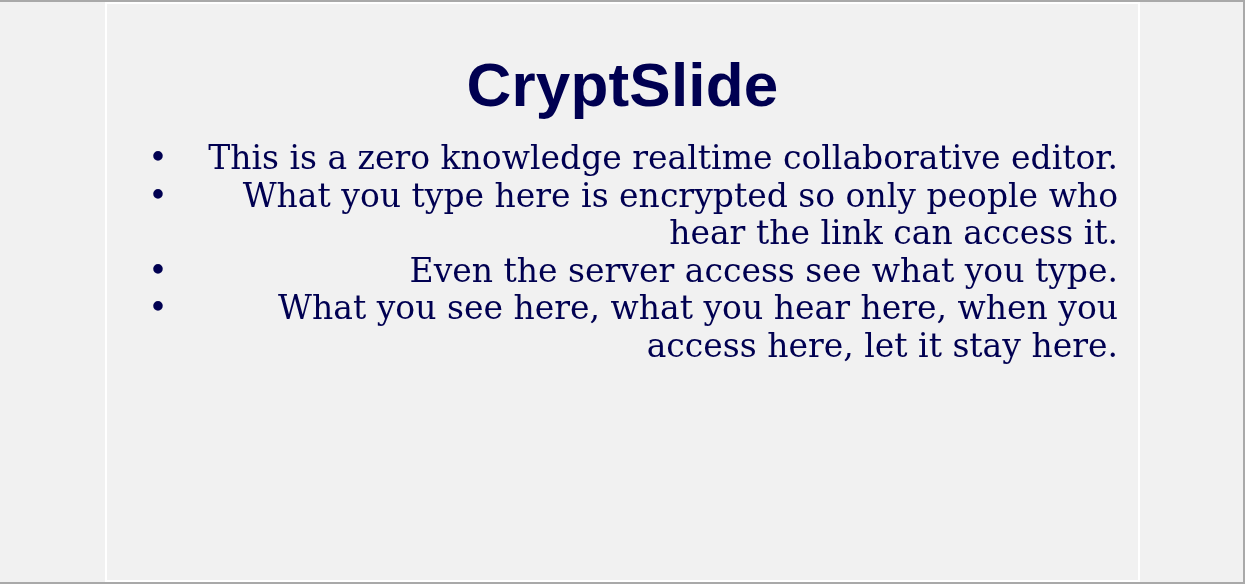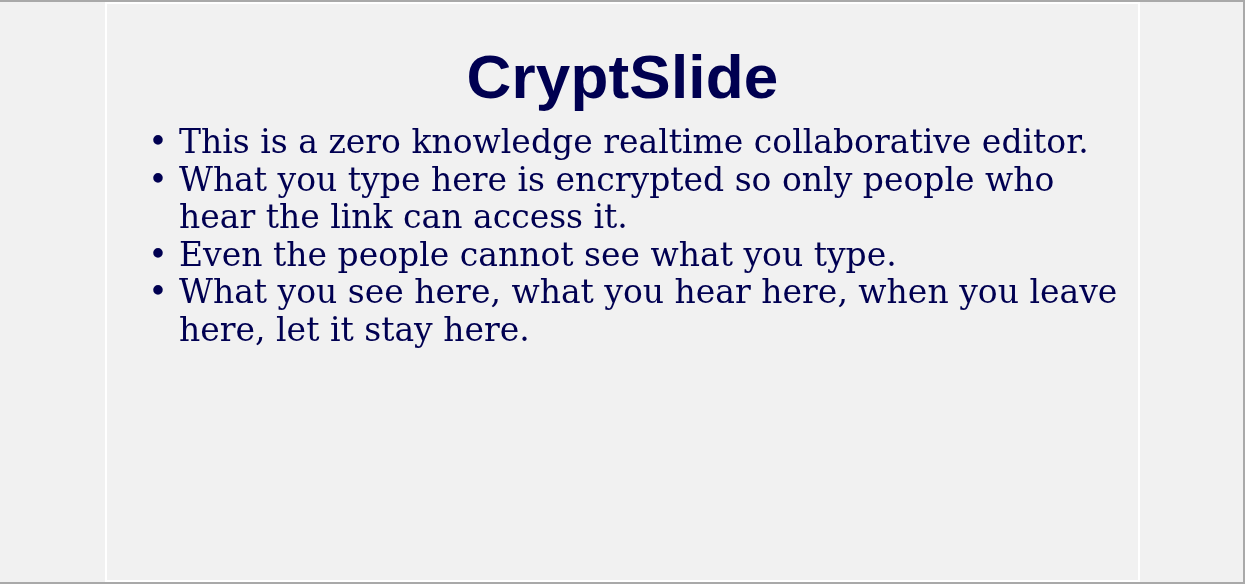--- a/index.html
+++ b/index.html
@@ -38,21 +38,21 @@
     box-sizing: border-box;
     background: #f1f1f1;
     border-left: 2px solid #ffffff;
     border-right: 2px solid #ffffff;
     border-top: 2px solid #ffffff;
     border-bottom: 2px solid #ffffff;
     overflow: hidden;
   }
 
   #slide-title {
-    margin: 0;
+    margin: 8px;
     padding: 0;
     text-align: center;
     font-family: "Liberation Sans", sans-serif;
     font-weight: bold;
     font-size: 62px;
     line-height: 1.0;
     color: #000051;
     letter-spacing: 0.2px;
     padding-top: 42px;
   }
@@ -83,20 +83,21 @@
     width: 20px;
     text-align: center;
     font-family: "DejaVu Serif", "Liberation Serif", serif;
     font-size: 33px;
     line-height: 37.6px;
     color: #000051;
   }
 
   #slide-bullets li .bullet-text {
     display: block;
+    text-align: right;
   }
 </style>
 </head>
 <body>
 
 <div id="viewport">
 
   <div id="slide-page">
 
     <h1 id="slide-title">CryptSlide</h1>
@@ -108,25 +109,25 @@
         <span class="bullet-text">This is a zero knowledge realtime collaborative editor.</span>
       </li>
 
       <li>
         <span class="bullet-dot">•</span>
         <span class="bullet-text">What you type here is encrypted so only people who hear the link can access it.</span>
       </li>
 
       <li>
         <span class="bullet-dot">•</span>
-        <span class="bullet-text">Even the people cannot see what you type.</span>
+        <span class="bullet-text">Even the server access see what you type.</span>
       </li>
 
       <li>
         <span class="bullet-dot">•</span>
-        <span class="bullet-text">What you see here, what you hear here, when you leave here, let it stay here.</span>
+        <span class="bullet-text">What you see here, what you hear here, when you access here, let it stay here.</span>
       </li>
 
     </ul>
 
   </div>
 
 </div>
 
 </body></html>

